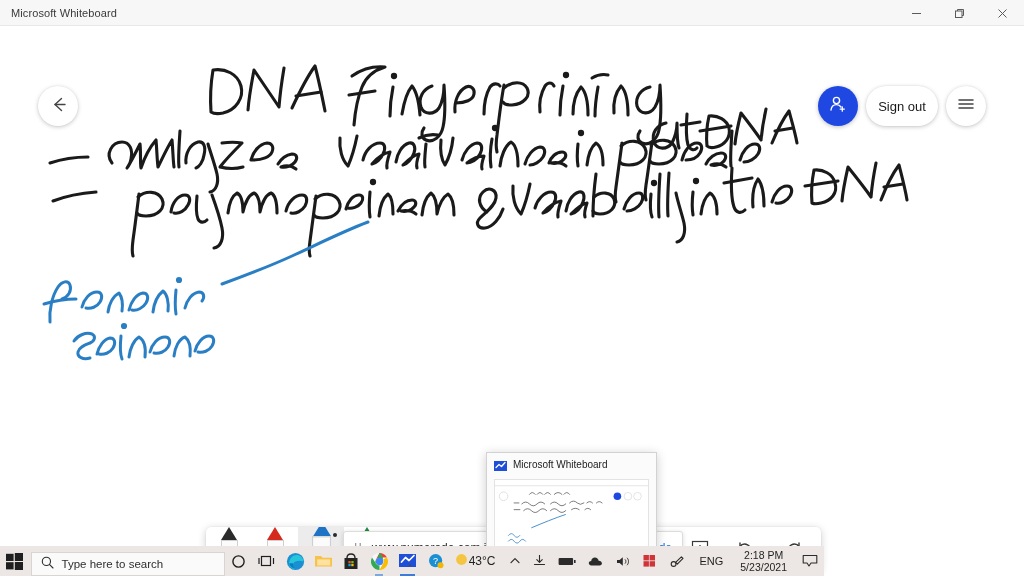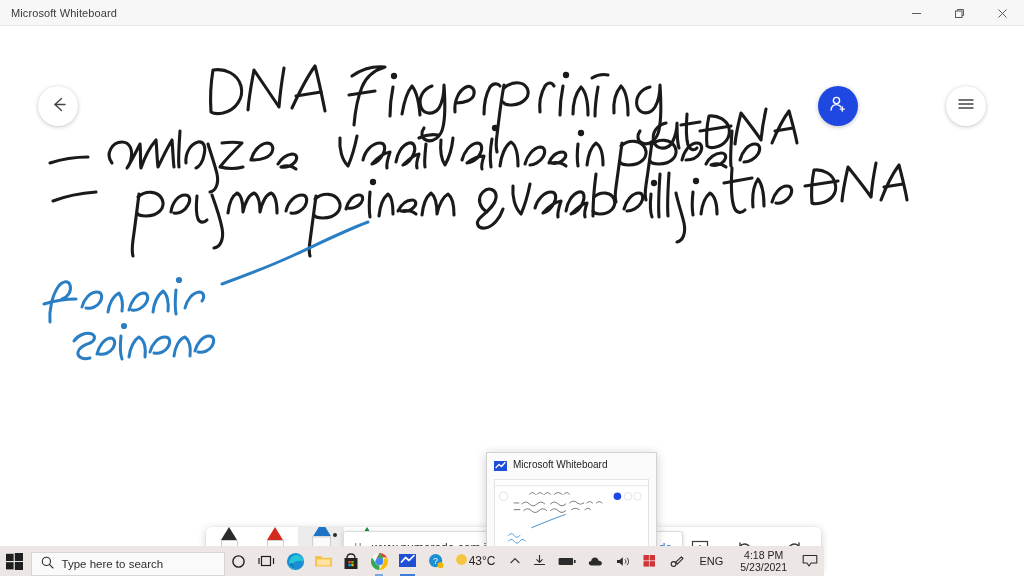--- a/index.html
+++ b/index.html
@@ -344,20 +344,23 @@
       <span>
         <svg width="20" height="20" viewBox="0 0 20 20">
           <circle cx="8.5" cy="6.5" r="3.1" fill="none" stroke="#ffffff" stroke-width="1.4"></circle>
           <path d="M3 16 C3.4 12.4 5.8 10.6 8.5 10.6 C10.4 10.6 12 11.5 13 13" fill="none" stroke="#ffffff" stroke-width="1.4" stroke-linecap="round"></path>
           <line x1="14.3" y1="13" x2="14.3" y2="17.2" stroke="#ffffff" stroke-width="1.3" stroke-linecap="round"></line>
           <line x1="12.2" y1="15.1" x2="16.4" y2="15.1" stroke="#ffffff" stroke-width="1.3" stroke-linecap="round"></line>
         </svg>
       </span>
     </div>
 
+    <div id="signout-btn">
+      <span>Sign out</span>
+    </div>
 
     <div class="circbtn" id="menu-btn">
       <span>
         <svg width="18" height="14" viewBox="0 0 18 14">
           <line x1="2" y1="3" x2="16" y2="3" stroke="#444" stroke-width="1.5" stroke-linecap="round"></line>
           <line x1="2" y1="7" x2="16" y2="7" stroke="#444" stroke-width="1.5" stroke-linecap="round"></line>
           <line x1="2" y1="11" x2="16" y2="11" stroke="#444" stroke-width="1.5" stroke-linecap="round"></line>
         </svg>
       </span>
     </div>
@@ -615,21 +618,21 @@
         </svg>
       </div>
       <div class="tray-item">
         <svg width="15" height="13" viewBox="0 0 15 13">
           <circle cx="3.6" cy="9" r="2.4" fill="none" stroke="#2b2b2b" stroke-width="1.1"></circle>
           <path d="M5.6 7.4 L11.4 1.8 L13 3.4 L7.3 9.1 Z" fill="none" stroke="#2b2b2b" stroke-width="1.1" stroke-linejoin="round"></path>
         </svg>
       </div>
       <div class="lang">ENG</div>
       <div class="clock">
-        <div>4:18 PM</div>
+        <div>2:18 PM</div>
         <div>5/23/2021</div>
       </div>
       <div class="tray-item">
         <svg width="16" height="14" viewBox="0 0 16 14">
           <path d="M1.2 1.5 L14.8 1.5 L14.8 9 L9 9 L7 12 L5 9 L1.2 9 Z" fill="none" stroke="#2b2b2b" stroke-width="1.1" stroke-linejoin="round"></path>
         </svg>
       </div>
     </div>
   </div>
 

